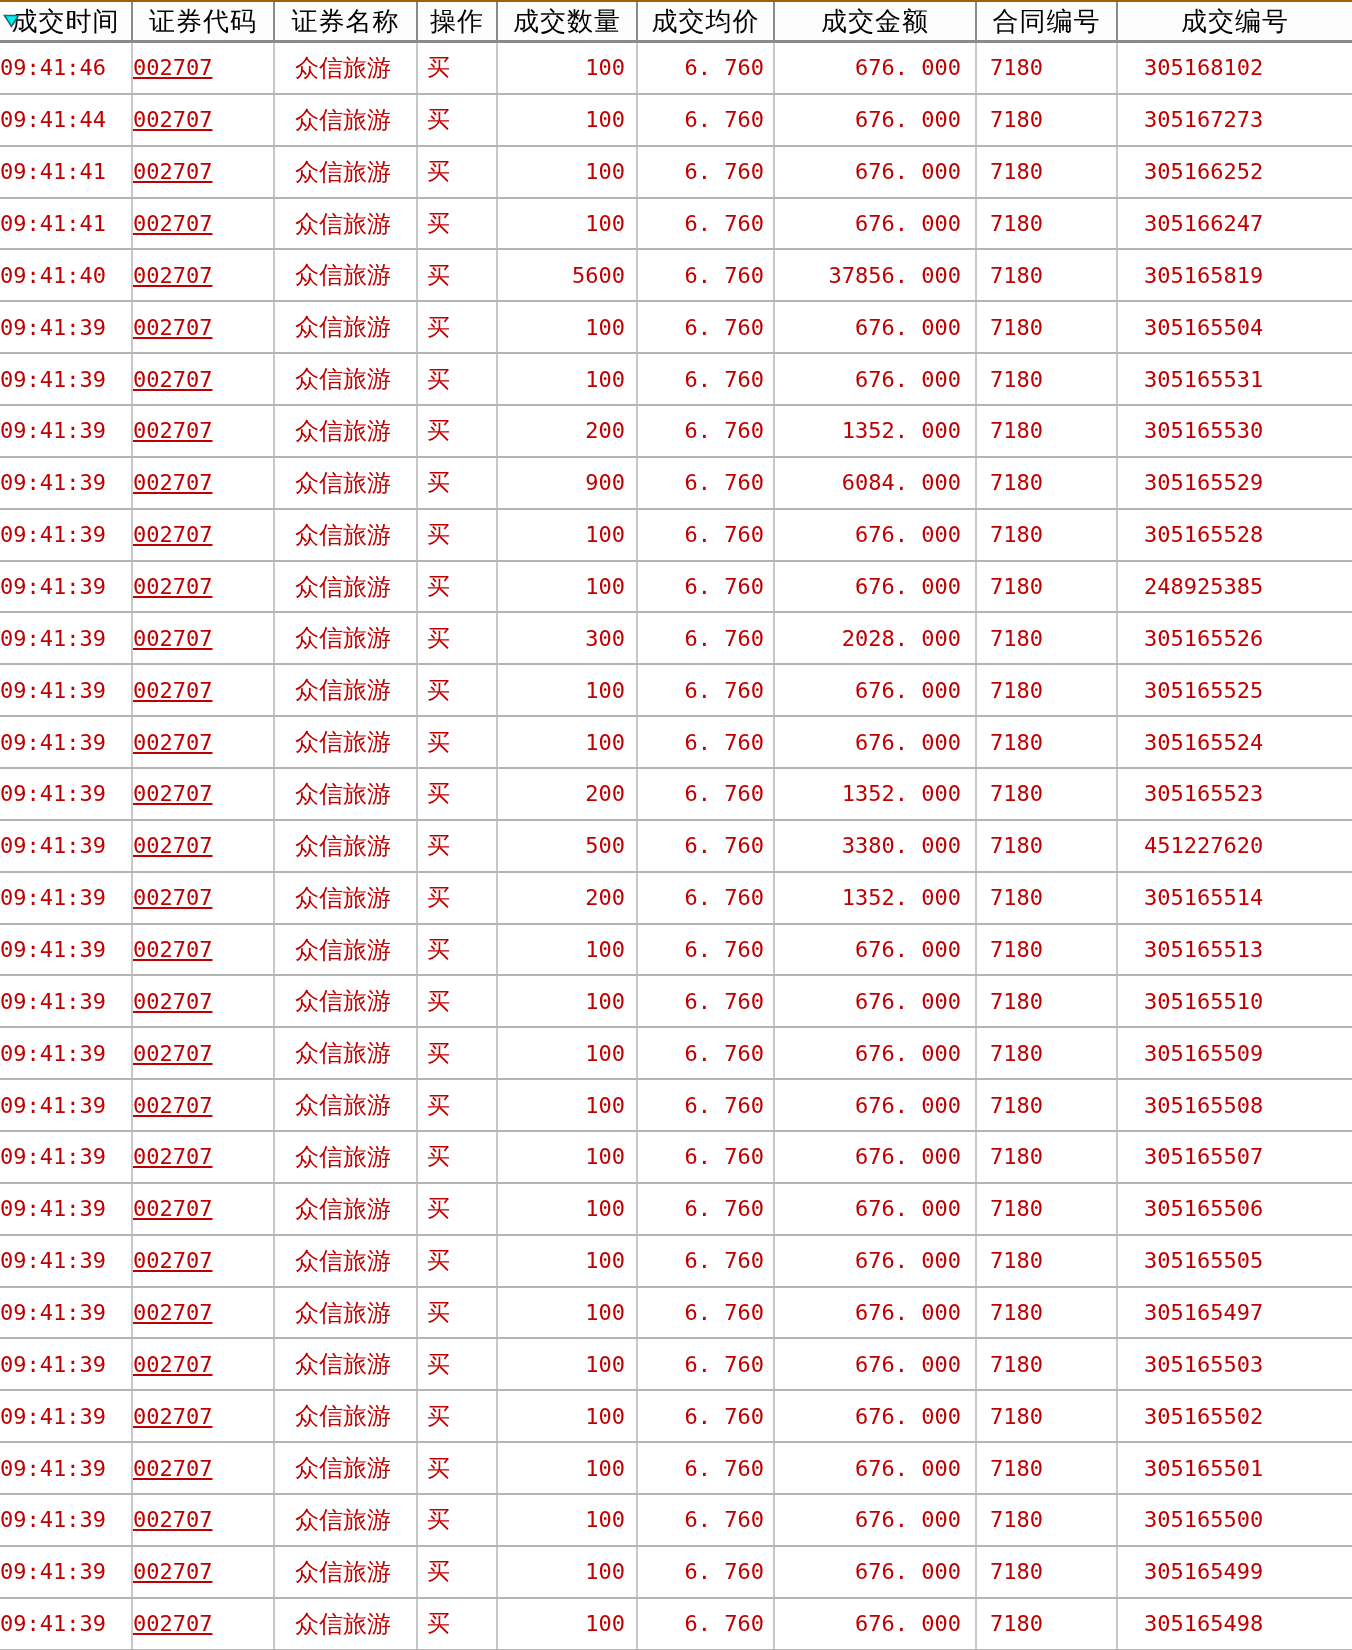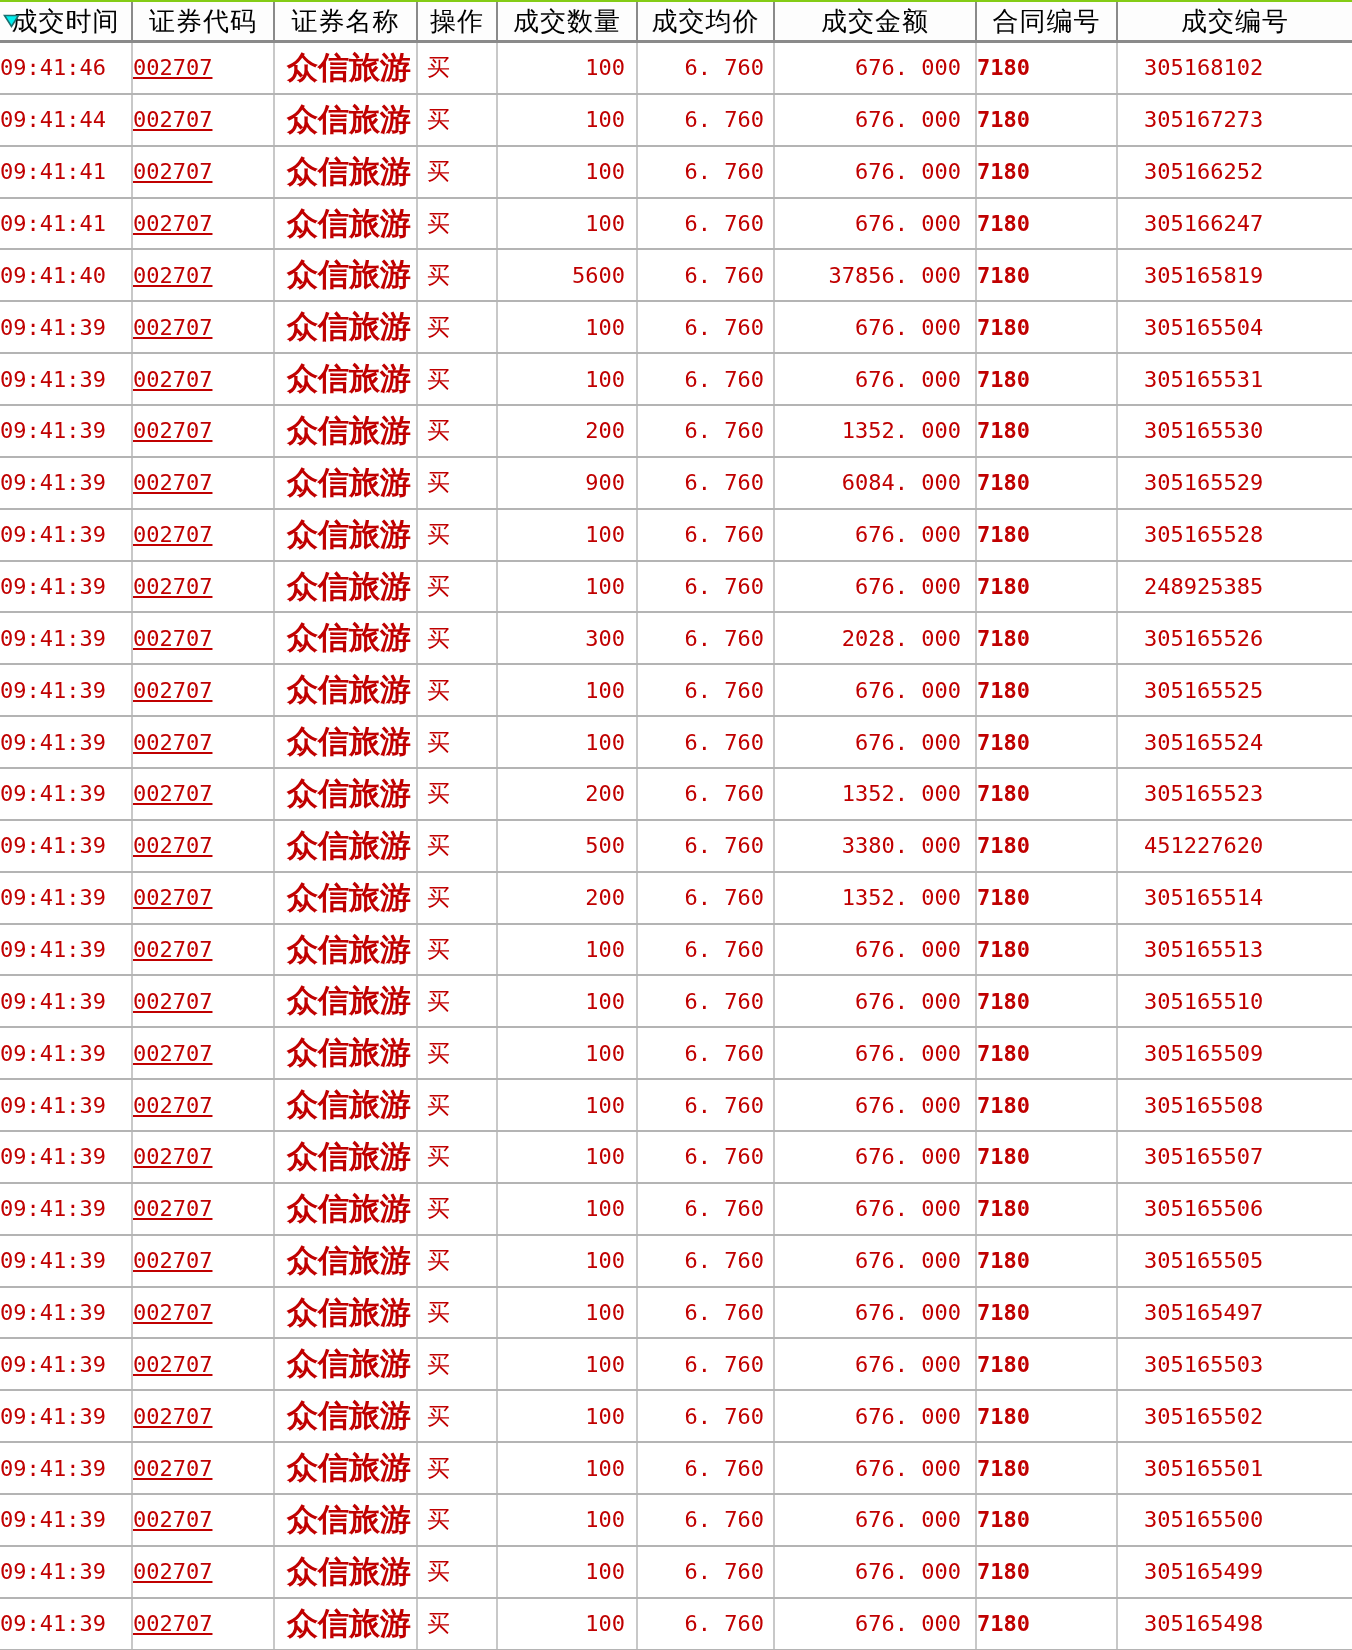--- a/index.html
+++ b/index.html
@@ -1,19 +1,19 @@
 <!DOCTYPE html>
 <html><head>
 <meta charset="utf-8">
 <style>
   html,body{margin:0;padding:0;background:#ffffff;}
   #app{
     width:1352px;height:1650px;overflow:hidden;background:#be185d;
     font-family:"DejaVu Sans Mono","Liberation Mono",monospace;
-    position:relative;border-top:2px solid #84cc16;box-sizing:border-box;
+    position:relative;border-top:2px solid #a16207;box-sizing:border-box;
   }
   
   .hrow{
     display:flex;height:41px;box-sizing:border-box;
     border-bottom:3px solid #8a8a8a;background:#fdfdfd;
   }
   .hc{
     box-sizing:border-box;flex:none;display:flex;align-items:center;justify-content:center;
     font-family:"DejaVu Sans","Liberation Sans",sans-serif;
     font-size:26px;color:#000;letter-spacing:1px;position:relative;
@@ -28,26 +28,26 @@
     font-size:22px;color:#c00000;border-right:2px solid #c8c8c8;
     white-space:nowrap;overflow:hidden;
   }
   .cell.last{border-right:none;}
   .r{justify-content:flex-end;}
   
   .c0{width:133px;} .c1{width:142px;} .c2{width:143px;text-align:right;} .c3{width:80px;}
   .c4{width:140px;} .c5{width:137px;} .c6{width:202px;} .c7{width:141px;} .c8{width:234px;}
   .cell.c0{padding-left:0;}
   .cell.c1{text-decoration:underline;}
-  .cell.c2{padding-left:12px;font-size:31px;font-weight:bold;}
+  .cell.c2{padding-left:20px;font-size:24px;}
   .cell.c3{padding-left:9px;font-size:23px;}
   .cell.c4{padding-right:11px;}
   .cell.c5{padding-right:9px;}
   .cell.c6{padding-right:14px;}
-  .cell.c7{font-weight:bold;}
+  .cell.c7{padding-left:13px;}
   .cell.c8{padding-left:26px;}
 </style>
 </head>
 <body>
 
 <div id="app">
 
   <div class="hrow">
     <div class="hc c0">
       <span class="sorticon">

